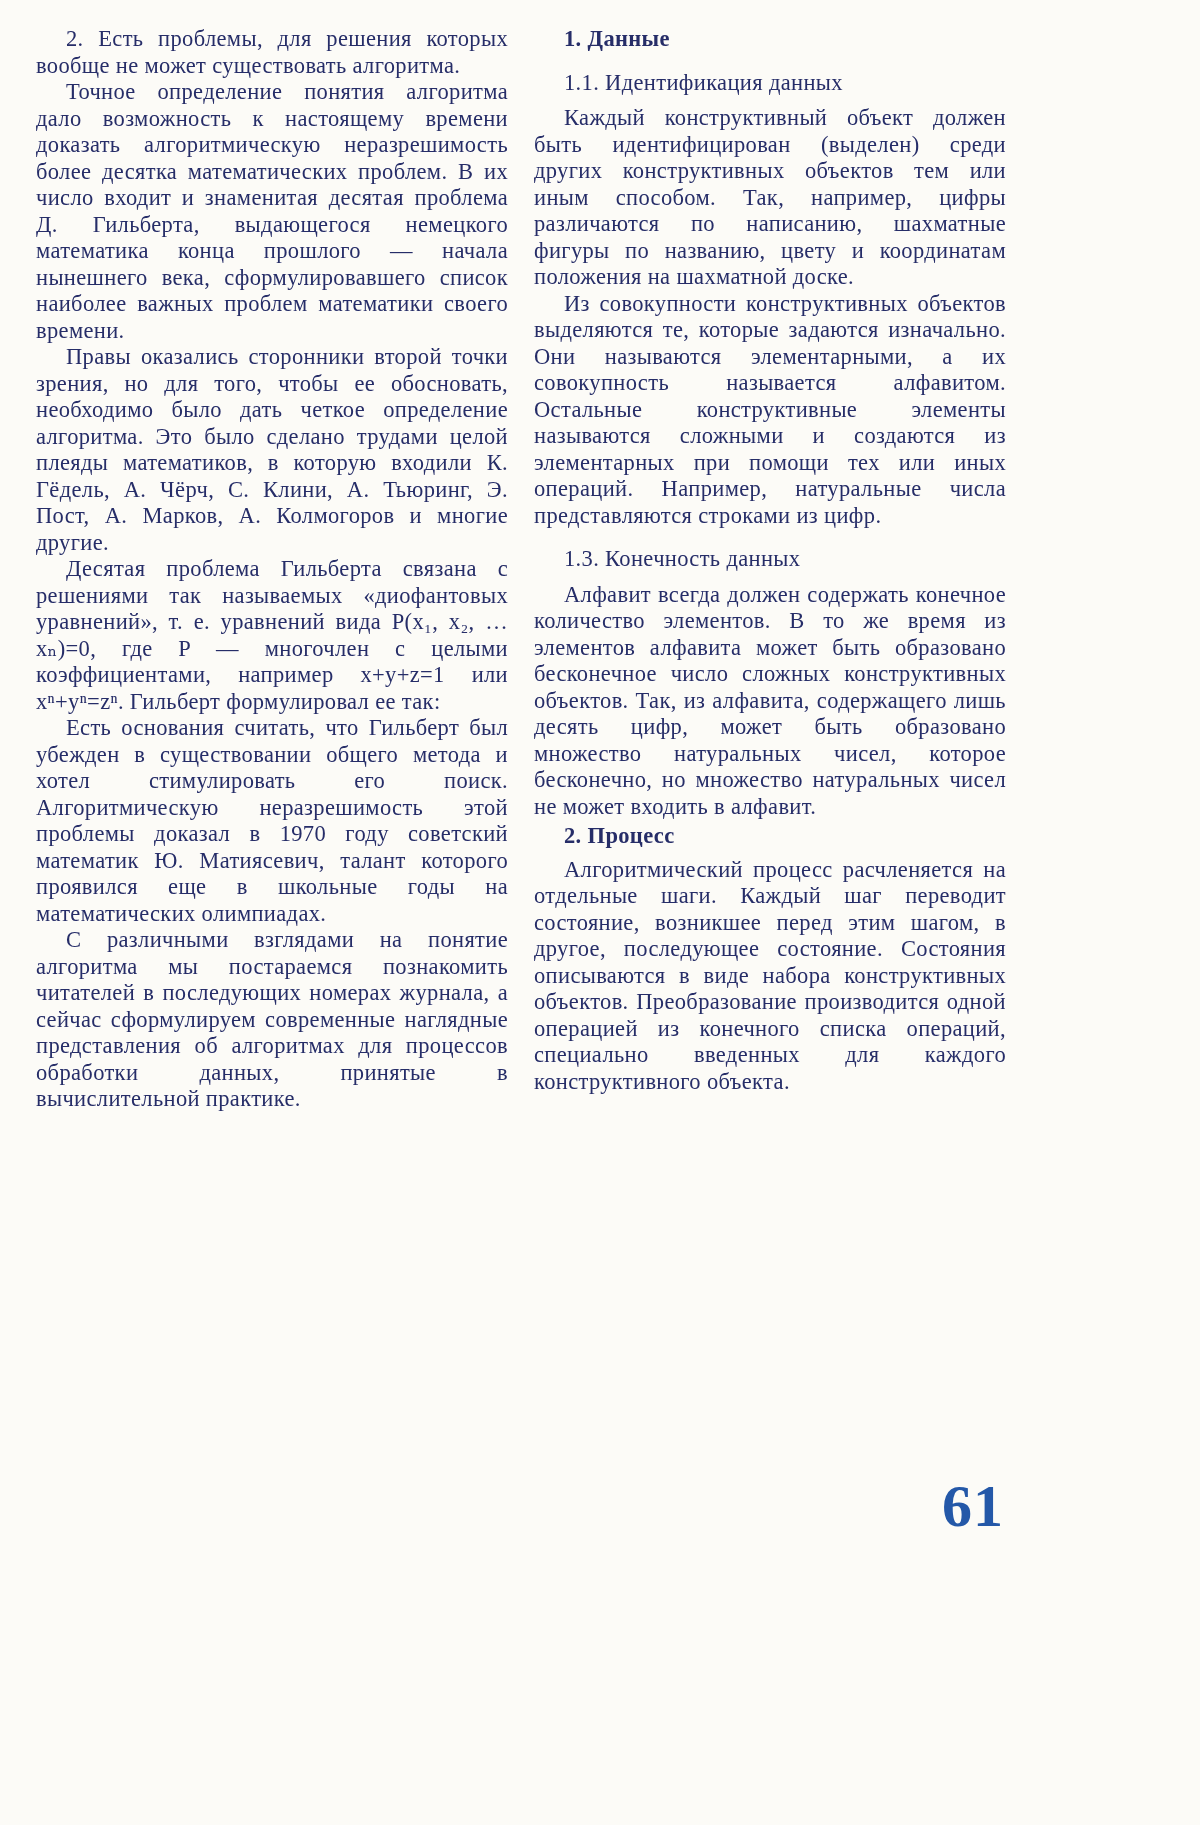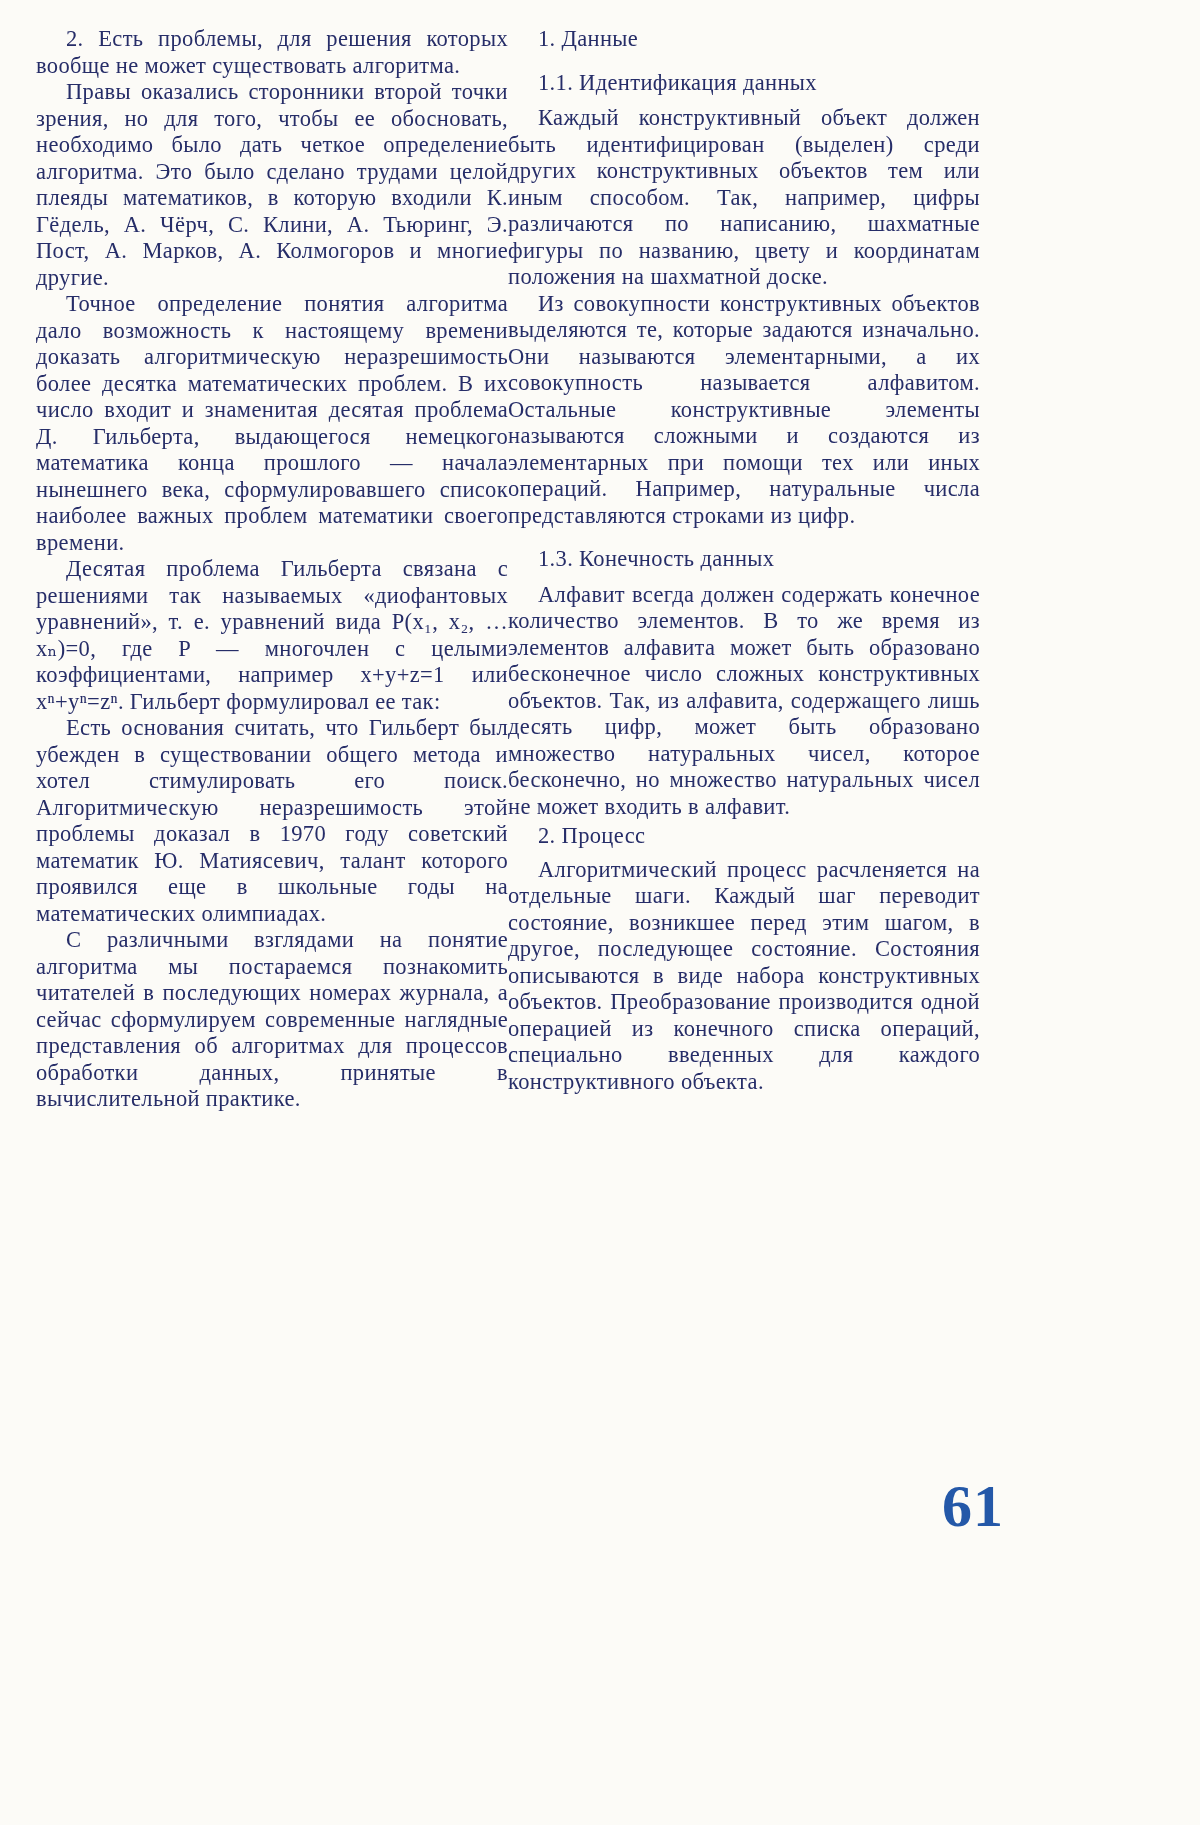--- a/index.html
+++ b/index.html
@@ -16,41 +16,42 @@
     overflow:hidden;
   }
   .page{
     position:relative;
     width:1200px;height:1825px;
     box-sizing:border-box;
     padding:26px 0 0 36px;
   }
   .columns{
     display:flex;
+    gap:26px;
     width:970px;
   }
   .column{
     width:472px;
     box-sizing:border-box;
   }
   .block{
     font-size:22.5px;
     line-height:26.5px;
     letter-spacing:0.35px;
     text-align:justify;
     margin:0;
   }
   .block.p{
     text-indent:30px;
   }
   .block.p.space-before{
     margin-top:15px;
   }
   .block.h{
-    font-weight:normal;
+    font-weight:bold;
     text-indent:30px;
     margin:3px 0 7px 0;
   }
   .block.sh{
     text-indent:30px;
     margin:17px 0 9px 0;
   }
   .column .block:first-child{
     margin-top:0;
   }
@@ -64,22 +65,22 @@
     letter-spacing:1px;
   }
 </style>
 </head>
 <body>
 
 <div class="page">
   <div class="columns">
     <div class="column">
         <div class="block p">2. Есть проблемы, для решения которых вообще не может существовать алгоритма.</div>
+        <div class="block p">Точное определение понятия алгоритма дало возможность к настоящему времени доказать алгоритмическую неразрешимость более десятка математических проблем. В их число входит и знаменитая десятая проблема Д. Гильберта, выдающегося немецкого математика конца прошлого — начала нынешнего века, сформулировавшего список наиболее важных проблем математики своего времени.</div>
         <div class="block p">Правы оказались сторонники второй точки зрения, но для того, чтобы ее обосновать, необходимо было дать четкое определение алгоритма. Это было сделано трудами целой плеяды математиков, в которую входили К. Гёдель, А. Чёрч, С. Клини, А. Тьюринг, Э. Пост, А. Марков, А. Колмогоров и многие другие.</div>
-        <div class="block p">Точное определение понятия алгоритма дало возможность к настоящему времени доказать алгоритмическую неразрешимость более десятка математических проблем. В их число входит и знаменитая десятая проблема Д. Гильберта, выдающегося немецкого математика конца прошлого — начала нынешнего века, сформулировавшего список наиболее важных проблем математики своего времени.</div>
         <div class="block p">Десятая проблема Гильберта связана с решениями так называемых «диофантовых уравнений», т. е. уравнений вида P(x₁, x₂, … xₙ)=0, где P — многочлен с целыми коэффициентами, например x+y+z=1 или xⁿ+yⁿ=zⁿ. Гильберт формулировал ее так:</div>
         <div class="block p">Есть основания считать, что Гильберт был убежден в существовании общего метода и хотел стимулировать его поиск. Алгоритмическую неразрешимость этой проблемы доказал в 1970 году советский математик Ю. Матиясевич, талант которого проявился еще в школьные годы на математических олимпиадах.</div>
         <div class="block p">С различными взглядами на понятие алгоритма мы постараемся познакомить читателей в последующих номерах журнала, а сейчас сформулируем современные наглядные представления об алгоритмах для процессов обработки данных, принятые в вычислительной практике.</div>
       </div>
     <div class="column">
         <div class="block h">1. Данные</div>
         <div class="block sh">1.1. Идентификация данных</div>
         <div class="block p">Каждый конструктивный объект должен быть идентифицирован (выделен) среди других конструктивных объектов тем или иным способом. Так, например, цифры различаются по написанию, шахматные фигуры по названию, цвету и координатам положения на шахматной доске.</div>
         <div class="block p">Из совокупности конструктивных объектов выделяются те, которые задаются изначально. Они называются элементарными, а их совокупность называется алфавитом. Остальные конструктивные элементы называются сложными и создаются из элементарных при помощи тех или иных операций. Например, натуральные числа представляются строками из цифр.</div>
         <div class="block sh">1.3. Конечность данных</div>

